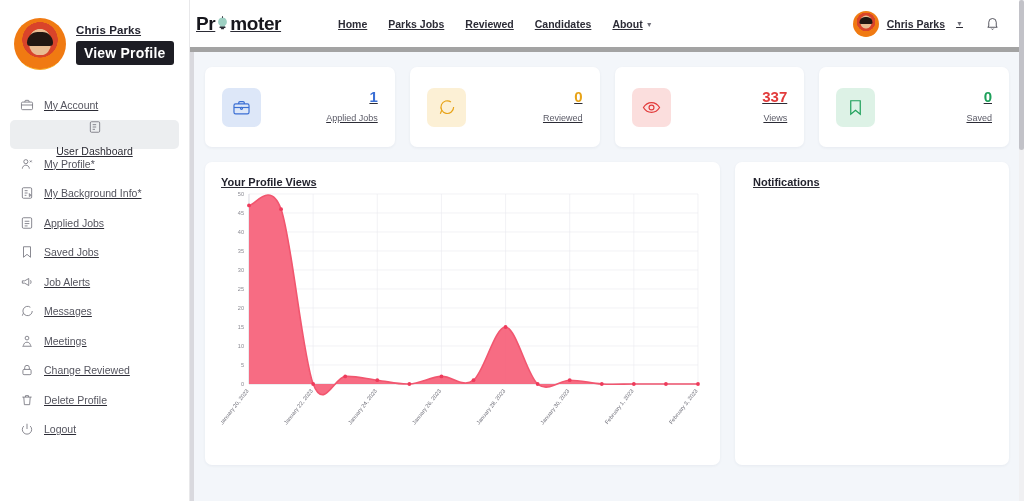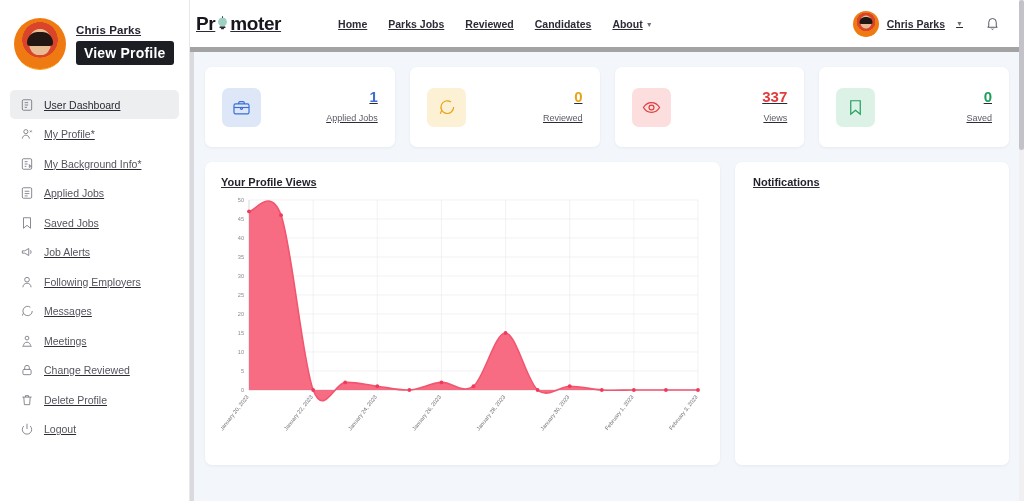--- a/index.html
+++ b/index.html
@@ -47,21 +47,21 @@
     font-size: 14px; font-weight: 700; padding: 4px 8px; border-radius: 3px;
     border: none; cursor: pointer; letter-spacing: .2px;
   }
   .nav { padding: 0 10px; }
   .nav-item {
     display: flex; align-items: center; gap: 10px;
     height: 29px; padding: 0 9px; border-radius: 5px;
     font-size: 10.5px; color: #55555f; cursor: pointer;
     margin-bottom: 0.5px;
   }
-  .nav-item.active { background: #eceef0; color: #2a2a33; }
+  .nav-item.active { background: #eceef0; color: #2a2a33; flex-direction: column; }
   .nav-ico { width: 15px; height: 15px; flex: 0 0 15px; display: flex; align-items: center; justify-content: center; color: #6f6f79; }
   .nav-ico svg { width: 14px; height: 14px; stroke: currentColor; fill: none; stroke-width: 1.4; }
 
   
   .right { flex: 1; display: flex; flex-direction: column; min-width: 0; background: #ffffff; }
 
   .topbar {
     height: 52px; flex: 0 0 52px; background: #fff;
     display: flex; align-items: center; padding: 0 24px 0 6px;
     border-bottom: 5px solid #a3a3a3;
@@ -104,21 +104,21 @@
   .stat-ico { width: 39px; height: 39px; border-radius: 7px; display: flex; align-items: center; justify-content: center; flex: 0 0 39px; }
   .stat-ico svg { width: 19px; height: 19px; fill: none; stroke-width: 1.5; stroke: currentColor; }
   .stat-text { margin-left: auto; text-align: right; }
   .stat-num { font-size: 15px; font-weight: 700; line-height: 1.1; margin-bottom: 2px; }
   .stat-lbl { font-size: 9px; color: #5a5a66; }
 
   .panels { display: flex; gap: 15px; }
   .panel { background: #fff; border-radius: 7px; box-shadow: 0 1px 3px rgba(30,50,90,.06); }
   .panel-chart { width: 515px; flex: 0 0 515px; height: 303px; padding: 14px 16px 8px 16px; }
   .panel-notif { flex: 1; height: 303px; padding: 14px 18px; }
-  .panel-title { font-size: 11px; font-weight: 700; color: #23232e; margin-bottom: 6px; }
+  .panel-title { font-size: 11px; font-weight: 700; color: #23232e; }
 
   .chart-wrap { position: relative; width: 100%; height: 258px; }
   .chart-svg { display: block; width: 483px; height: 258px; }
   .ylab { font-size: 5.6px; fill: #8b8b93; text-anchor: end; font-family: "Liberation Sans", sans-serif; }
   .xlab { font-size: 5.6px; fill: #70707a; font-family: "Liberation Sans", sans-serif; }
   .gridline { stroke: #e9e9ee; stroke-width: .6; }
   .axisline { stroke: #d5d5dc; stroke-width: .7; }
   .scrollbar-track {
     position: absolute; right: 0; top: 0; width: 5px; height: 501px;
     background: #f0f0f2; z-index: 20;
@@ -139,20 +139,30 @@
     <div class="profile-block">
       <div class="avatar-lg"></div>
       <div class="profile-meta">
         <div class="profile-name">Chris Parks</div>
         <button class="view-profile-btn">View Profile</button>
       </div>
     </div>
 
     <nav class="nav">
 
+      <div class="nav-item">
+        <span class="nav-ico">
+            <svg viewBox="0 0 24 24">
+              <rect x="2.5" y="7" width="19" height="13" rx="2"></rect>
+              <path d="M8.5 7V5.5A1.5 1.5 0 0 1 10 4h4a1.5 1.5 0 0 1 1.5 1.5V7"></path>
+              <path d="M2.5 12h19"></path>
+            </svg>
+          </span>
+        <span>My Account</span>
+      </div>
 
       <div class="nav-item active">
         <span class="nav-ico">
             <svg viewBox="0 0 24 24">
               <rect x="4" y="3" width="16" height="18" rx="2"></rect>
               <path d="M8 8h6M8 12h6M8 16h4"></path>
             </svg>
           </span>
         <span>User Dashboard</span>
       </div>
@@ -201,29 +211,20 @@
       <div class="nav-item">
         <span class="nav-ico">
             <svg viewBox="0 0 24 24">
               <path d="M4 10v4h4l7 4V6l-7 4H4z"></path>
               <path d="M18 9c1.2 1.2 1.2 4.8 0 6"></path>
             </svg>
           </span>
         <span>Job Alerts</span>
       </div>
 
-      <div class="nav-item">
-        <span class="nav-ico">
-            <svg viewBox="0 0 24 24">
-              <circle cx="12" cy="8" r="4"></circle>
-              <path d="M5 21c0-3.9 3.1-7 7-7s7 3.1 7 7"></path>
-            </svg>
-          </span>
-        <span>Following Employers</span>
-      </div>
 
       <div class="nav-item">
         <span class="nav-ico">
             <svg viewBox="0 0 24 24">
               <path d="M21 12a8 8 0 1 1-3.2-6.4"></path>
               <path d="M4 20l1.6-4"></path>
               <path d="M9 12h.01M12.5 12h.01M16 12h.01"></path>
             </svg>
           </span>
         <span>Messages</span>

